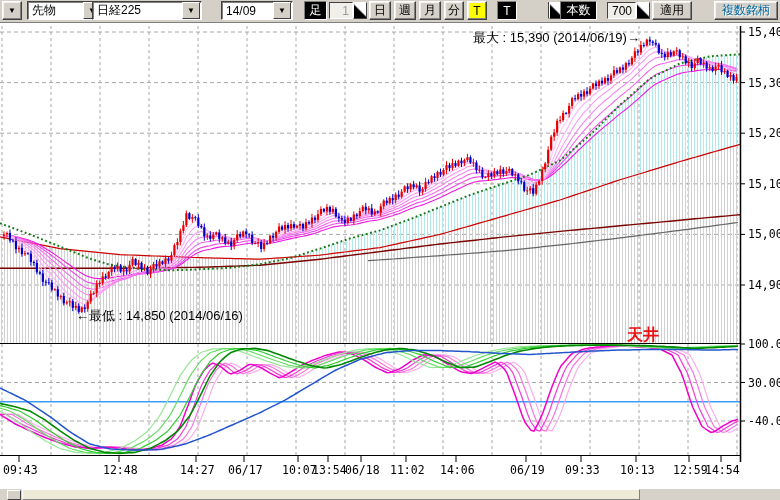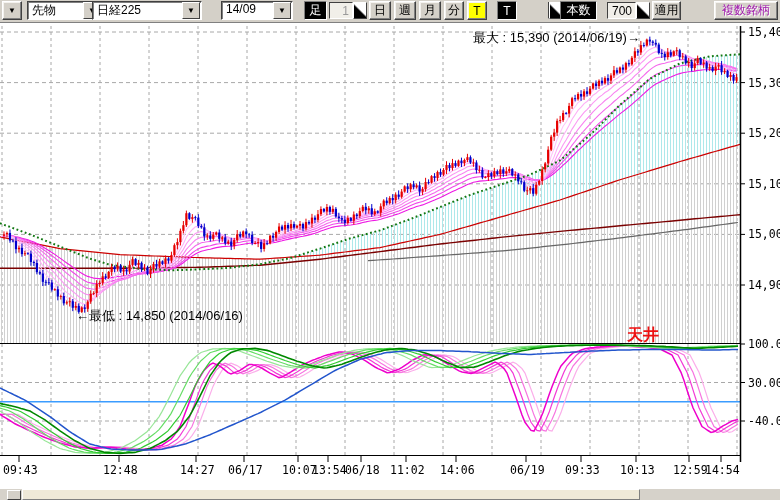--- a/index.html
+++ b/index.html
@@ -8,24 +8,24 @@
   
   .toolbar{position:absolute;left:0;top:0;width:780px;height:22px;background:#d4d0c8;
            border-bottom:1px solid #808080;}
   .tb{position:absolute;top:1px;height:19px;box-sizing:border-box;font-size:12px;
       display:flex;align-items:center;justify-content:center;
       background:#d4d0c8;border:1px solid;border-color:#ffffff #404040 #404040 #ffffff;
       box-shadow:inset -1px -1px 0 #808080, inset 1px 1px 0 #f4f2ee;
       padding:0 2px;cursor:pointer;white-space:nowrap;color:#000;}
   .tb.black{background:#000;color:#fff;box-shadow:none;border-color:#808080 #fff #fff #808080;}
   .tb.yellow{background:#ffff00;}
-  .tb.disabled{color:#a21caf;text-shadow:1px 1px 0 #fff;cursor:default;}
+  .tb.disabled{color:#0369a1;text-shadow:1px 1px 0 #fff;cursor:default;}
   .combo{position:absolute;top:1px;height:19px;background:#fff;border:1px solid;
          border-color:#404040 #ffffff #ffffff #404040;box-sizing:border-box;
-         box-shadow:inset 1px 1px 0 #808080;display:flex;align-items:flex-start;font-size:12px;}
+         box-shadow:inset 1px 1px 0 #808080;display:flex;align-items:center;font-size:12px;}
   .combo .val{flex:1;padding:0 4px;overflow:hidden;}
   .combo .dd{width:16px;height:15px;margin-right:1px;background:#d4d0c8;border:1px solid;
              border-color:#fff #404040 #404040 #fff;display:flex;align-items:center;
              justify-content:center;font-size:8px;color:#000;}
   .field{position:absolute;top:2px;height:17px;background:#f1efe9;border:1px solid;
          border-color:#404040 #fff #fff #404040;box-sizing:border-box;display:flex;
          align-items:center;justify-content:flex-end;padding:0 3px;font-size:12px;}
   .field.dim{color:#9a9a9a;}
   .spin{position:absolute;top:2px;width:14px;height:17px;border:1px solid;
         border-color:#fff #404040 #404040 #fff;box-sizing:border-box;
@@ -66,21 +66,21 @@
   <div class="tb" style="left:394px;width:22px">週</div>
   <div class="tb" style="left:419px;width:22px">月</div>
   <div class="tb" style="left:444px;width:20px">分</div>
   <div class="tb yellow" style="left:467px;width:20px">T</div>
   <div class="tb black" style="left:497px;width:20px">T</div>
   <div class="field" style="left:548px;width:33px">96</div>
   <div class="spin" style="left:549px"></div>
   <div class="tb black" style="left:560px;width:37px">本数</div>
   <div class="field" style="left:607px;width:29px">700</div>
   <div class="spin" style="left:636px"></div>
-  <div class="tb" style="left:652px;width:29px">適用</div>
+  <div class="tb" style="left:652px;width:40px">適用</div>
   <div class="tb disabled" style="left:714px;width:64px">複数銘柄</div>
 </div>
 
 <div id="chartwrap">
   <svg id="cv" width="780" height="478">
       <defs>
         <pattern id="hG" width="3" height="4" patternUnits="userSpaceOnUse">
           <line x1="1.5" y1="0" x2="1.5" y2="4" stroke="#d0d0d0" stroke-width="1"></line>
         </pattern>
         <pattern id="hC" width="3" height="4" patternUnits="userSpaceOnUse">

